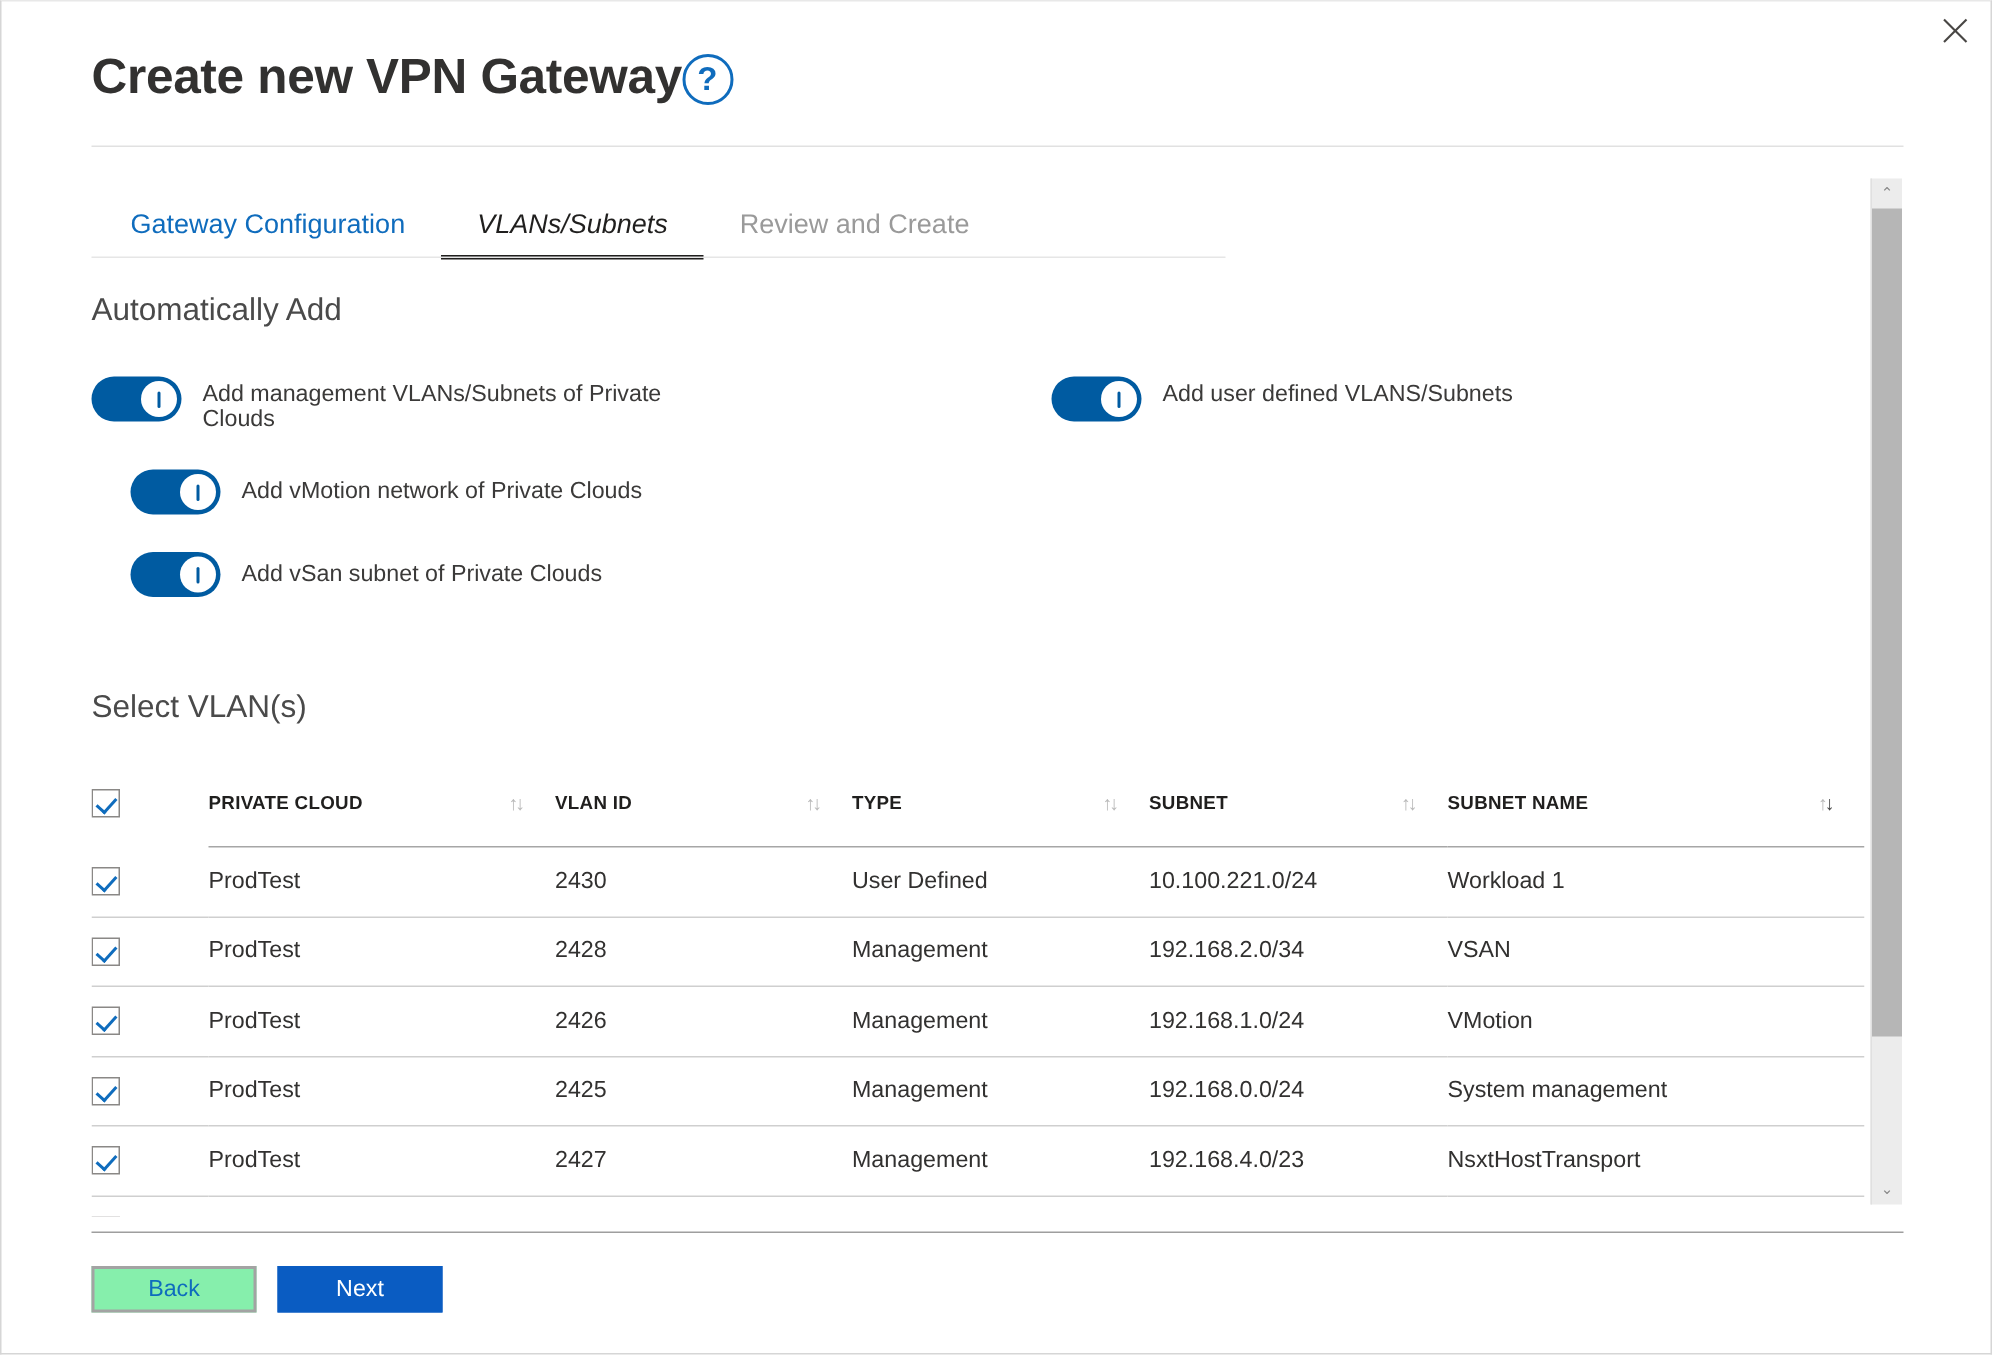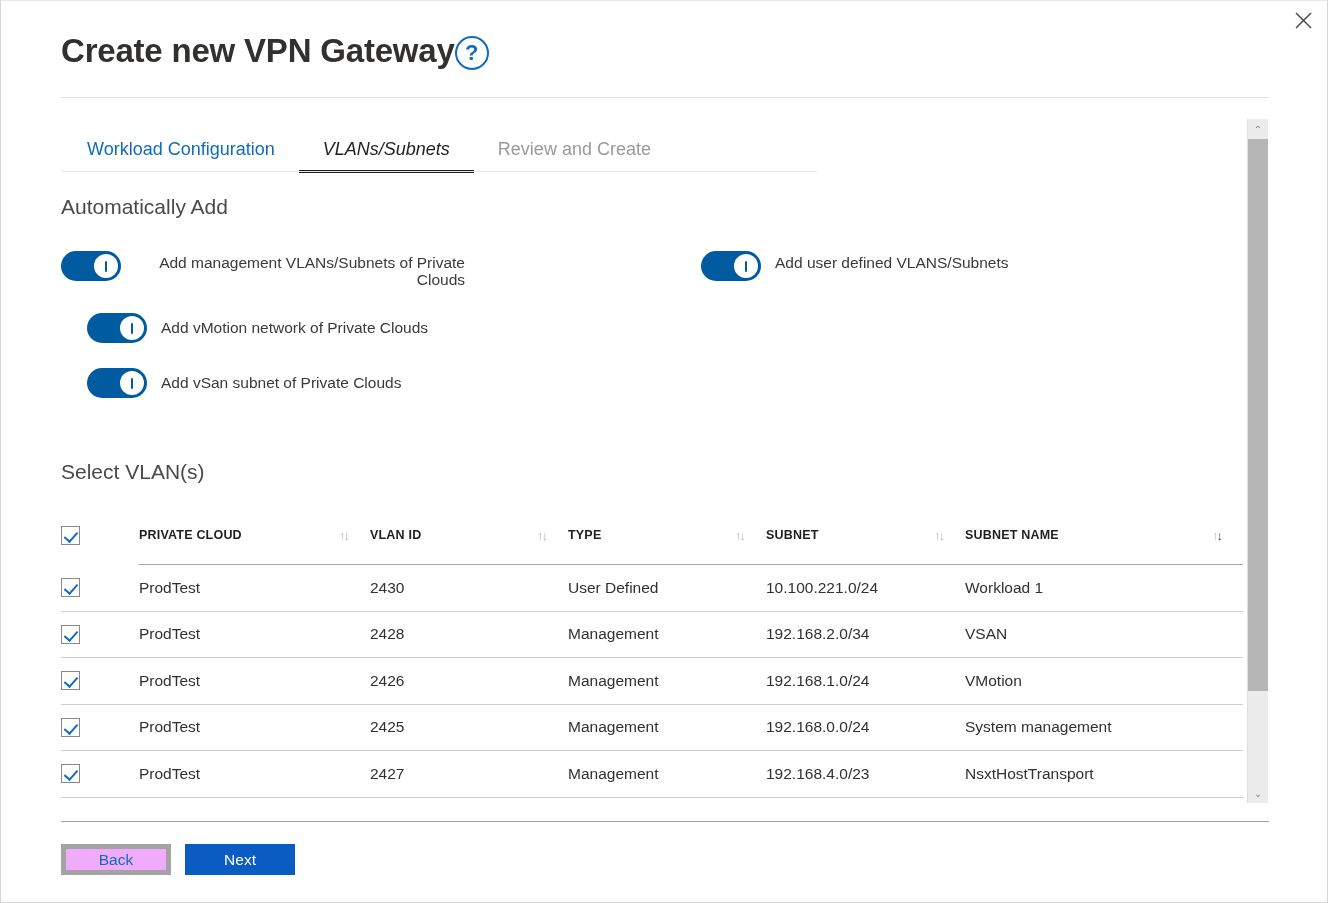--- a/index.html
+++ b/index.html
@@ -168,21 +168,21 @@
     border-radius: 1px;
   }
   .toggle-label {
     margin-left: 14px;
     font-size: 15.5px;
     color: #3b3a39;
     line-height: 17px;
     padding-top: 3px;
   }
   #toggle-mgmt { left: 60px; top: 250px; }
-  #toggle-mgmt .toggle-label { width: 330px; text-align: right; }
+  #toggle-mgmt .toggle-label { width: 330px; }
   #toggle-user { left: 700px; top: 250px; }
   #toggle-vmotion { left: 86px; top: 312px; }
   #toggle-vmotion .toggle-label { padding-top: 6px; }
   #toggle-vsan { left: 86px; top: 367px; }
   #toggle-vsan .toggle-label { padding-top: 6px; }
 
   
   .table-wrap {
     position: absolute;
     left: 60px;
@@ -321,22 +321,22 @@
   .btn {
     font-size: 15.5px;
     height: 31px;
     min-width: 110px;
     padding: 0 14px;
     cursor: pointer;
     box-sizing: border-box;
     font-family: "Liberation Sans", sans-serif;
   }
   .btn-secondary {
-    background: #f0abfc;
-    border: 5px solid #a3a3a3;
+    background: #86efac;
+    border: 2px solid #a3a3a3;
     color: #0f6cbd;
   }
   .btn-primary {
     background: #0a5cc2;
     border: 1px solid #0a5cc2;
     color: #ffffff;
   }
 </style>
 </head>
 <body>
@@ -350,21 +350,21 @@
     </svg>
   </button>
 
   <div class="title-row">
     <div class="title">Create new VPN Gateway</div>
     <div class="help-icon">?</div>
   </div>
   <div class="title-divider"></div>
 
   <div class="tabs">
-    <div class="tab">Workload Configuration</div>
+    <div class="tab">Gateway Configuration</div>
     <div class="tab active">VLANs/Subnets</div>
     <div class="tab disabled">Review and Create</div>
   </div>
   <div class="tabs-underline"></div>
 
   <div class="section-heading" id="auto-add-heading">Automatically Add</div>
 
   <div class="toggle-row" id="toggle-mgmt">
     <div class="toggle">
         <span class="knob"></span>

